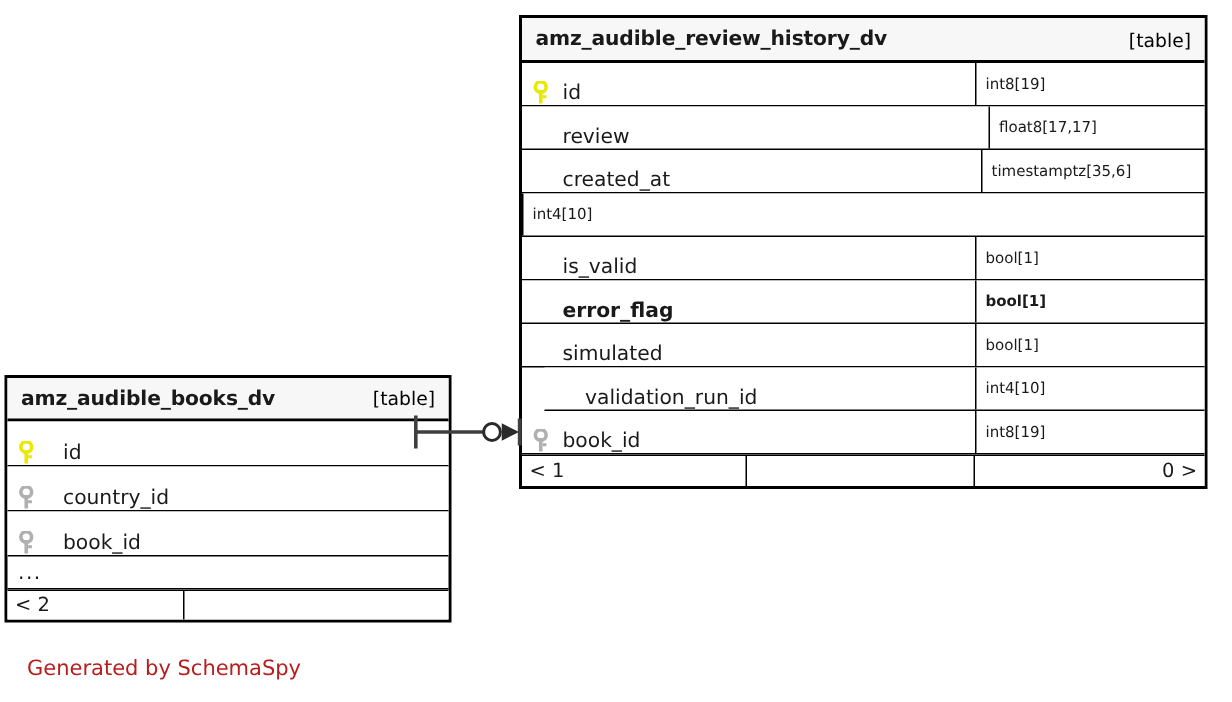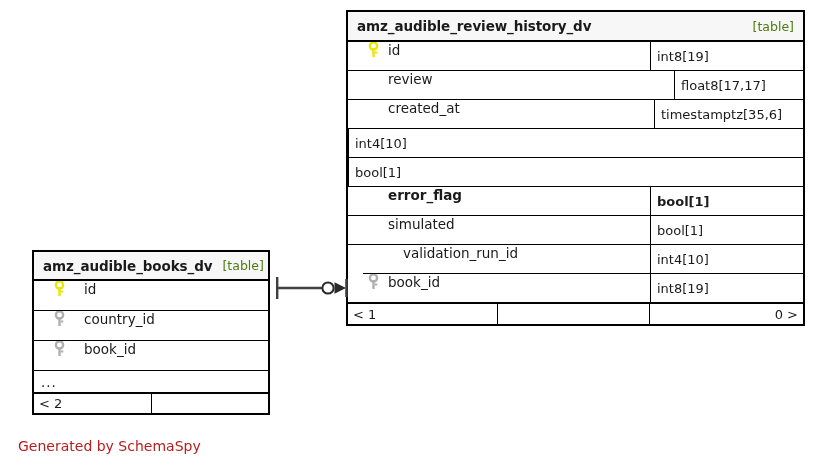--- a/index.html
+++ b/index.html
@@ -33,50 +33,50 @@
     box-sizing: border-box;
   }
   .tn-title {
     font-weight: bold;
     font-size: 13.5px;
     letter-spacing: -0.1px;
     white-space: nowrap;
   }
   .tn-tag {
     font-size: 12.5px;
-    color: #4d7c0f;
+    color: #000000;
     white-space: nowrap;
     margin-left: 10px;
   }
 
   .tn-row {
     display: flex;
     align-items: stretch;
     border-bottom: 1px solid #000000;
     box-sizing: border-box;
     background: #ffffff;
   }
   .tn-row:last-child { border-bottom: none; }
 
   .tn-col-name {
     flex: 1 1 auto;
     display: flex;
-    align-items: flex-start;
-    padding-left: 20px;
+    align-items: flex-end;
+    padding-left: 7px;
     box-sizing: border-box;
     min-width: 0;
   }
   .tn-col-type {
     flex: 0 0 auto;
     display: flex;
     align-items: center;
     border-left: 1px solid #000000;
     padding-left: 6px;
     box-sizing: border-box;
-    font-size: 13px;
+    font-size: 10px;
     white-space: nowrap;
   }
   .colname {
     font-size: 13.5px;
     white-space: nowrap;
   }
 
   
   .keyslot {
     width: 20px;
@@ -159,36 +159,40 @@
       <span class="colname">id</span>
     </div>
     <div class="tn-col-type" style="width:153px;">int8[19]</div>
   </div>
 
   <div class="tn-row" style="height:29px;">
     <div class="tn-col-name">
       <span class="keyslot"></span>
       <span class="colname">review</span>
     </div>
-    <div class="tn-col-type" style="width:129px;">float8[17,17]</div>
+    <div class="tn-col-type" style="width:144px;">float8[17,17]</div>
   </div>
 
   <div class="tn-row" style="height:29px;">
     <div class="tn-col-name">
       <span class="keyslot"></span>
       <span class="colname">created_at</span>
     </div>
     <div class="tn-col-type" style="width:149px;">timestamptz[35,6]</div>
   </div>
 
   <div class="tn-row" style="height:29px;">
     <div class="tn-col-type" style="width:153px;">int4[10]</div>
   </div>
 
   <div class="tn-row" style="height:29px;">
+    <div class="tn-col-name">
+      <span class="keyslot"></span>
+      <span class="colname">is_valid</span>
+    </div>
     <div class="tn-col-type" style="width:153px;">bool[1]</div>
   </div>
 
   <div class="tn-row" style="height:29px;font-weight:bold;">
     <div class="tn-col-name">
       <span class="keyslot"></span>
       <span class="colname">error_flag</span>
     </div>
     <div class="tn-col-type" style="width:153px;">bool[1]</div>
   </div>
@@ -223,21 +227,21 @@
     <div class="tn-col-type" style="width:153px;">int8[19]</div>
   </div>
 
   <div class="tn-footer" style="height:21px;">
     <div class="fcell left" style="width:149px;">&lt; 1</div>
     <div class="fcell" style="width:152px;"></div>
     <div class="fcell right" style="flex:1 1 auto;">0 &gt;</div>
   </div>
 </div>
 
-<div class="table-node" id="node-books" style="left:32px; top:250px; width:238px;">
+<div class="table-node" id="node-books" style="left:3px; top:250px; width:298px;">
 
   <div class="tn-header" style="height:29px;">
     <span class="tn-title">amz_audible_books_dv</span>
     <span class="tn-tag">[table]</span>
   </div>
 
   <div class="tn-row" style="height:30px;">
     <div class="tn-col-name">
       <span class="keyslot" style="width:30px;flex:0 0 30px;">
         <svg width="11" height="16" viewBox="0 0 11 16" aria-hidden="true">

